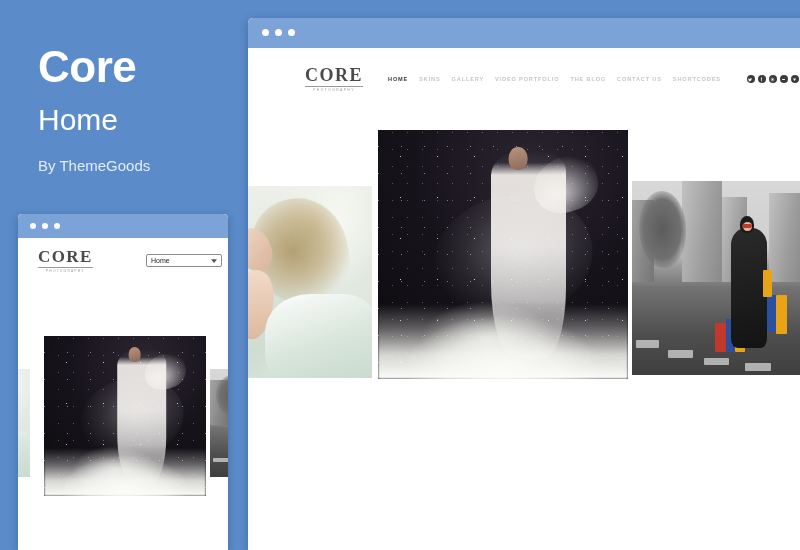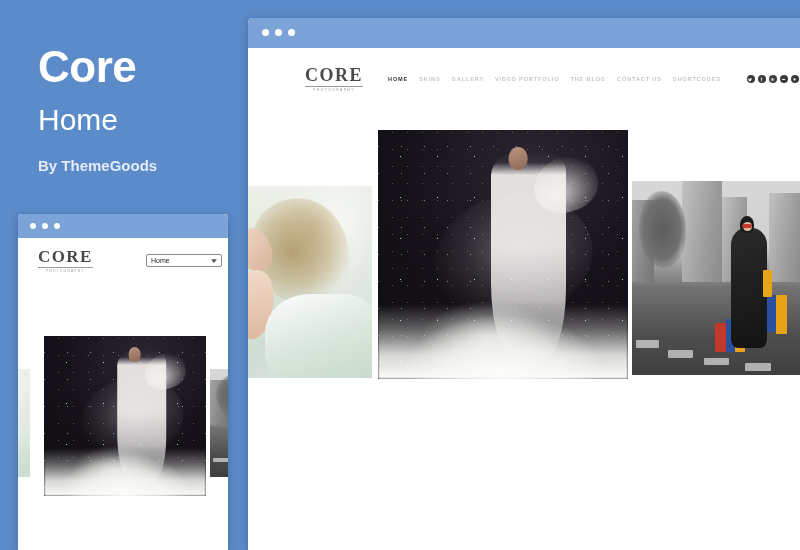--- a/index.html
+++ b/index.html
@@ -17,21 +17,21 @@
   }
   .promo-title {
     font-size:44px; font-weight:bold; color:#ffffff;
     line-height:1.0; letter-spacing:-0.5px;
   }
   .promo-sub {
     font-size:30px; font-weight:300; color:#ffffff;
     line-height:1.0; margin-top:16px;
   }
   .promo-by {
-    font-size:15px; color:#e3ecf7; margin-top:22px; font-weight:700;
+    font-size:15px; color:#e3ecf7; margin-top:22px; font-weight:400;
   }
 
   
   .win { position:absolute; background:#ffffff; overflow:hidden;
          box-shadow:0 2px 9px rgba(20,40,70,.30); }
   .titlebar { background:#7ba3d7; position:relative; }
   .titlebar .dots { position:absolute; display:flex; gap:6px; }
   .dot { width:7px; height:7px; border-radius:50%; background:#ffffff; }
 
   

